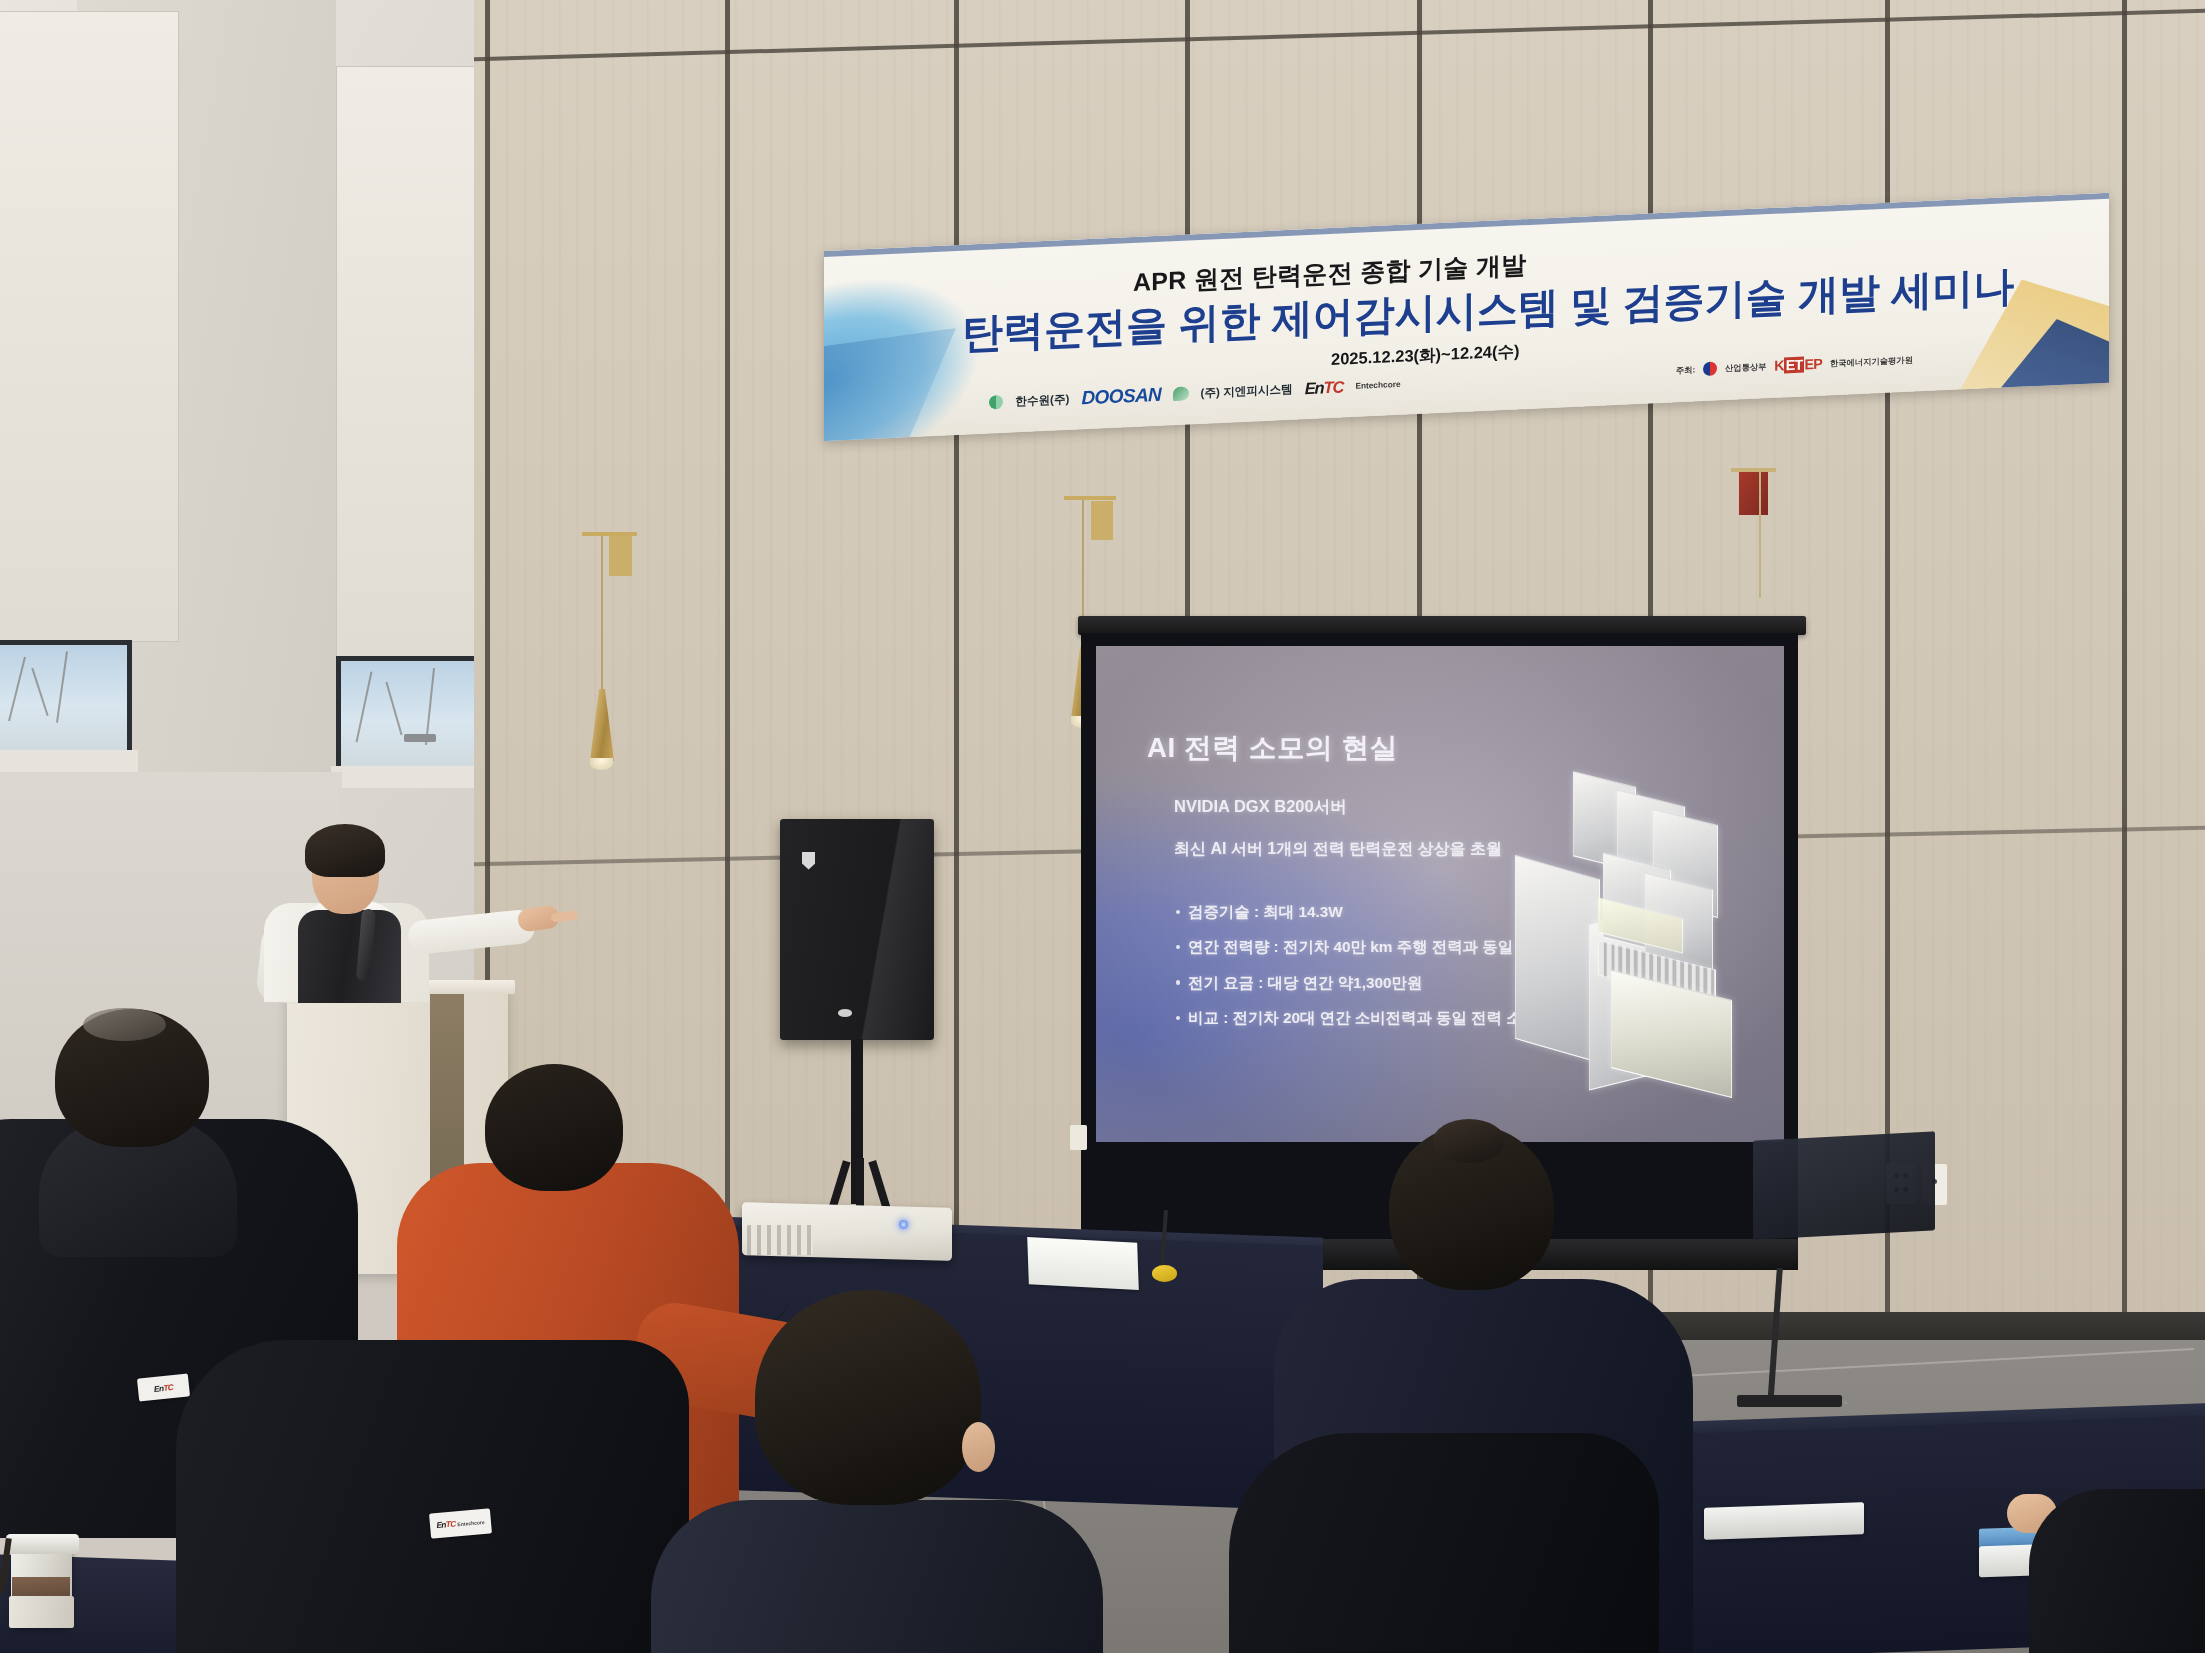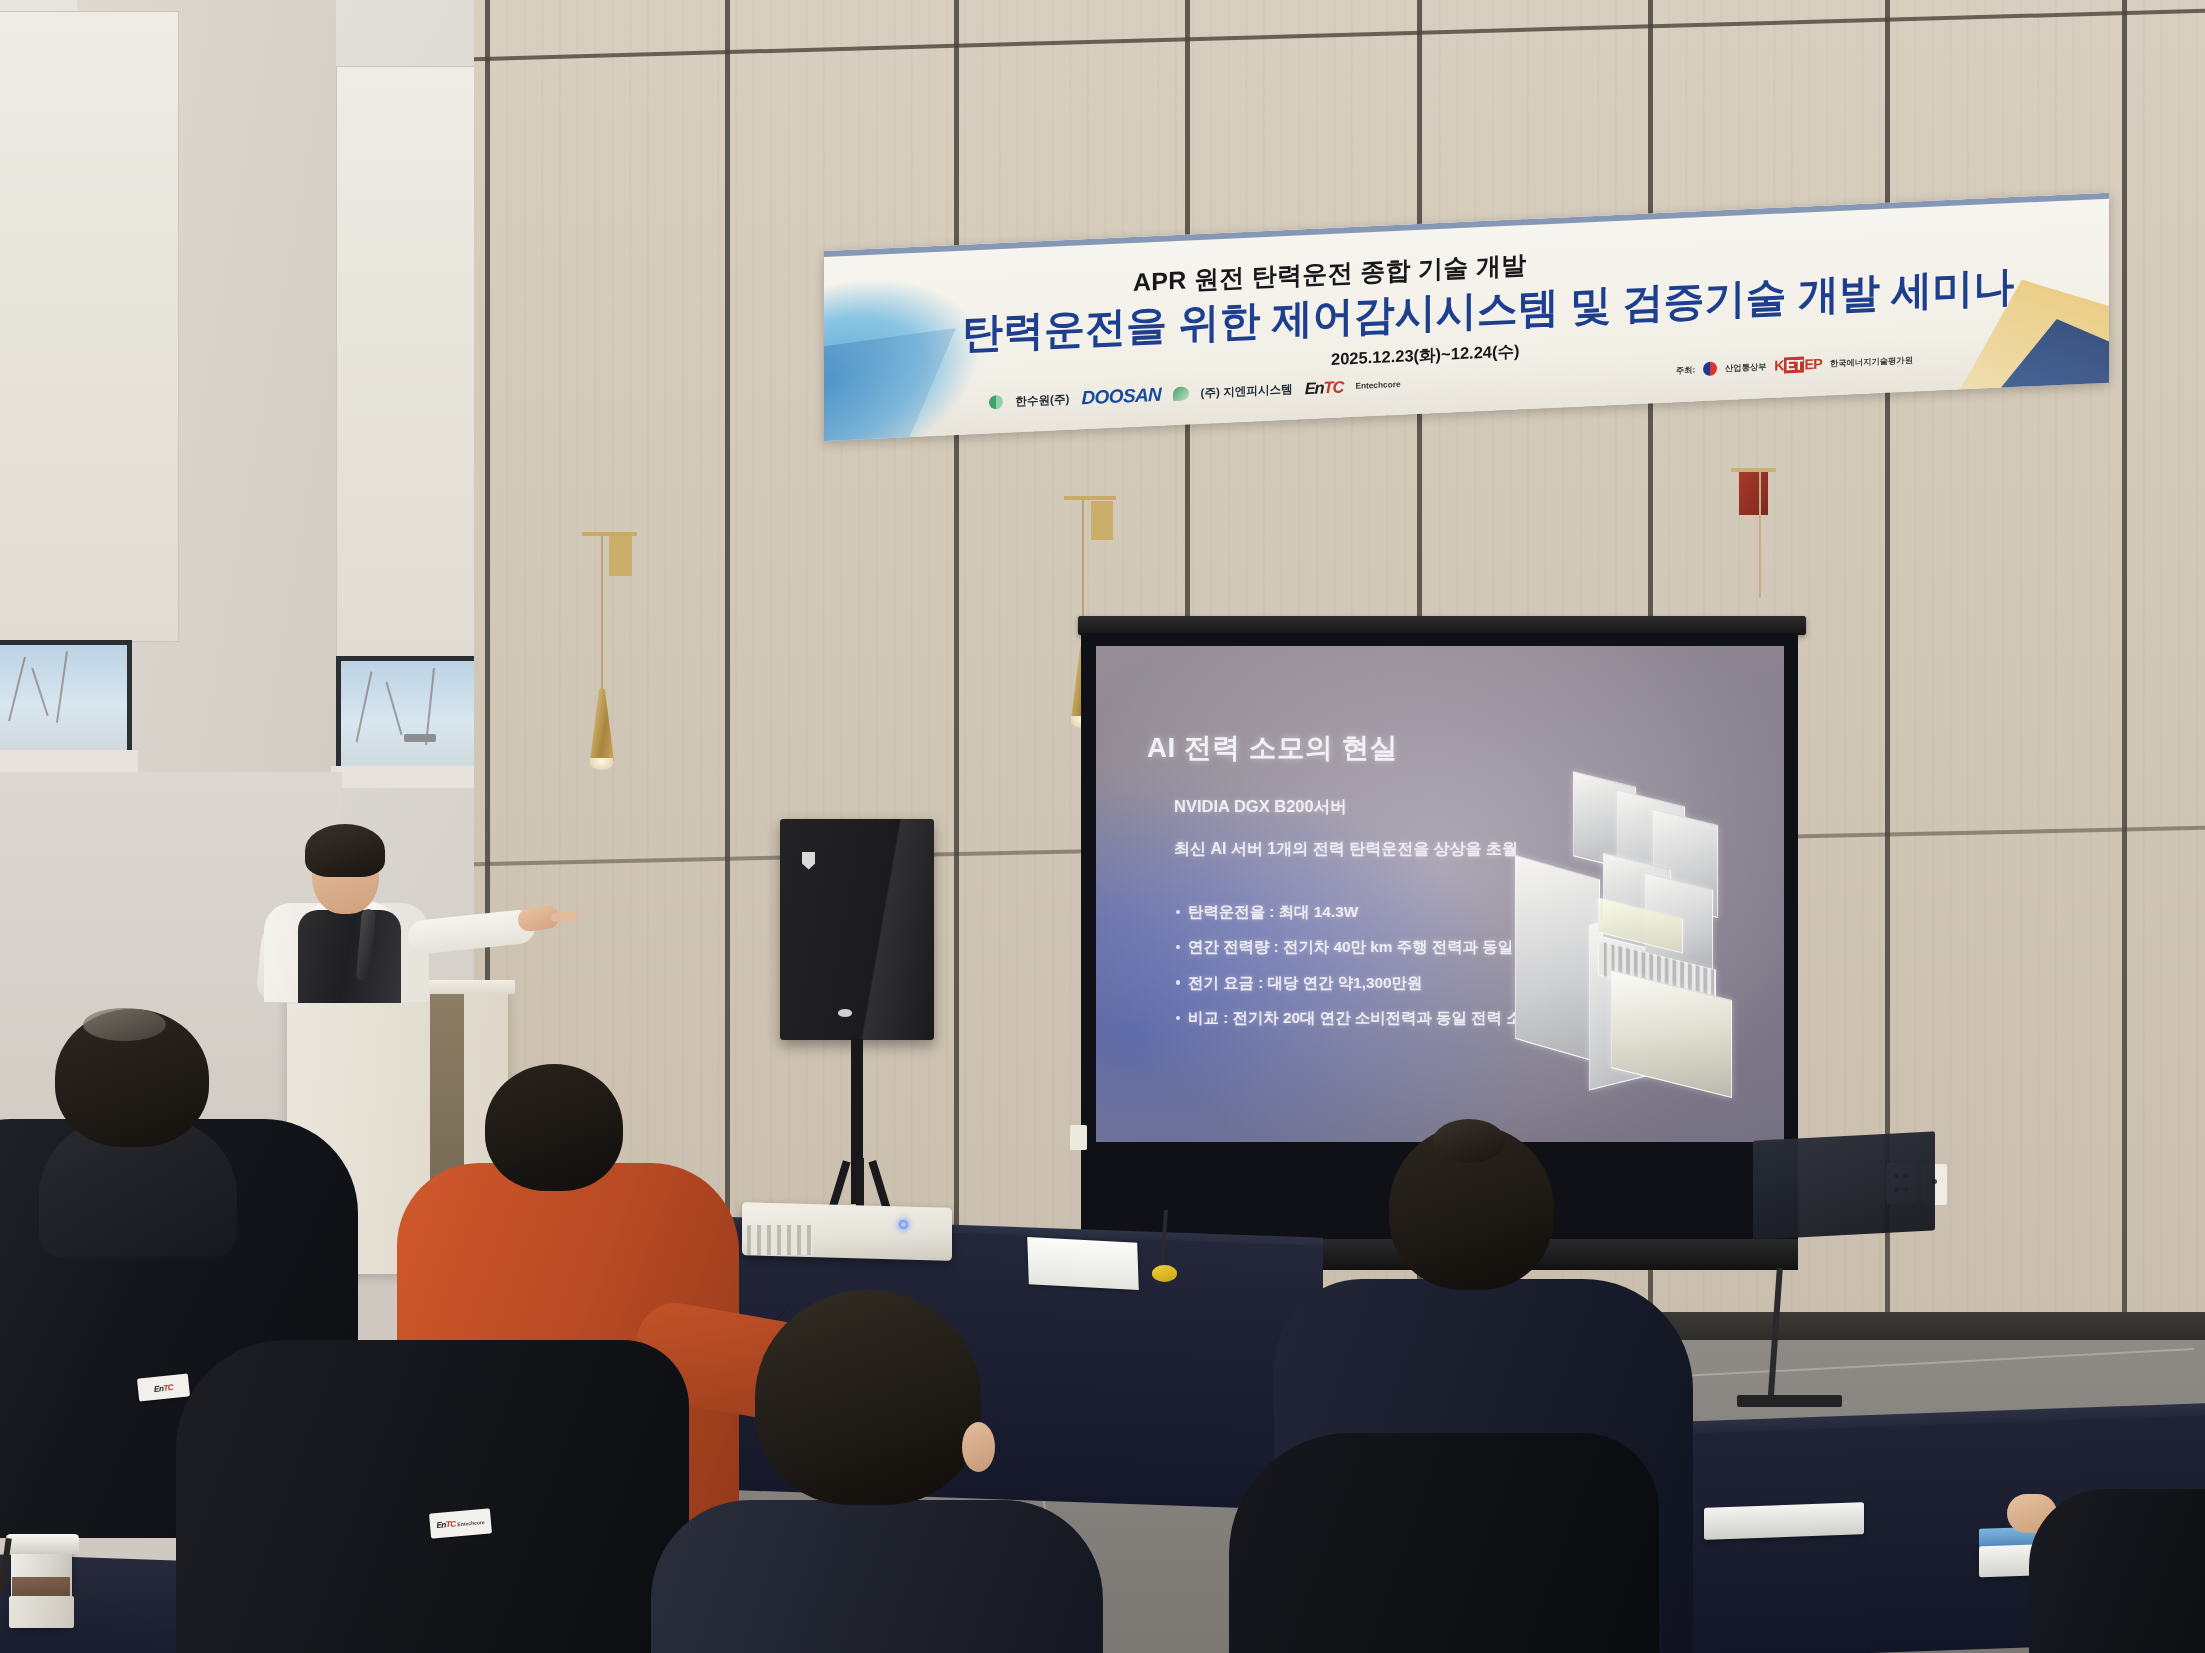--- a/index.html
+++ b/index.html
@@ -387,25 +387,25 @@
       background:linear-gradient(120deg,#a8392c,#7d2a20);"></div>
   <div class="layer" style="left:1731px;top:468px;width:45px;height:3.9px;background:#c9b278;"></div>
   <div class="layer" style="left:1759px;top:471px;width:2.2px;height:127px;background:#c4b083;"></div>
 
   <div class="layer" id="screen-case"></div>
   <div class="layer" id="screen-frame"></div>
   <div id="slide">
     <div id="slide-vig"></div>
     <div class="sl-title">AI 전력 소모의 현실</div>
     <div class="sl-sub">NVIDIA DGX B200서버</div>
-    <div class="sl-lead">최신 AI 서버 1개의 전력 탄력운전을 상상을 초월</div>
+    <div class="sl-lead">최신 AI 서버 1개의 전력 탄력운전 상상을 초월</div>
     <div id="sl-bullets">
       <div class="sl-b">
         <span class="sl-bdot"></span>
-        <span>탄력운전을 : 최대 14.3W</span>
+        <span>검증기술 : 최대 14.3W</span>
       </div>
       <div class="sl-b">
         <span class="sl-bdot"></span>
         <span>연간 전력량 : 전기차 40만 km 주행 전력과 동일</span>
       </div>
       <div class="sl-b">
         <span class="sl-bdot"></span>
         <span>전기 요금 : 대당 연간 약1,300만원</span>
       </div>
       <div class="sl-b">

